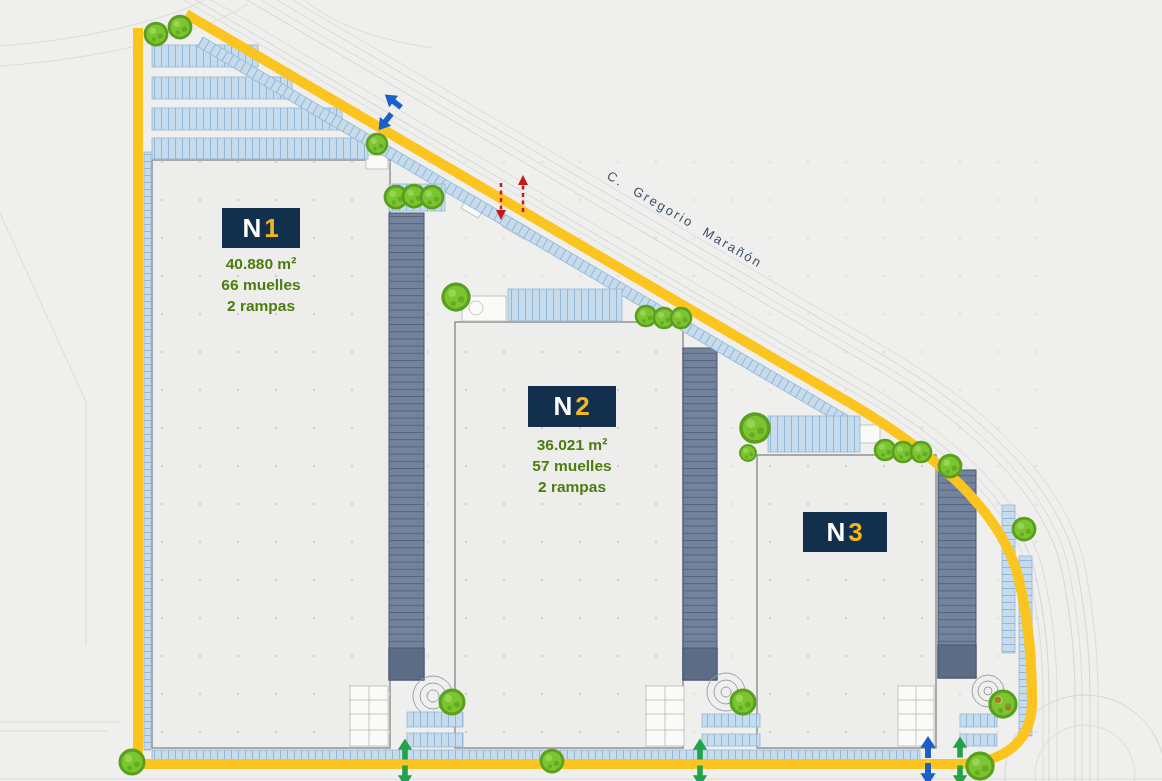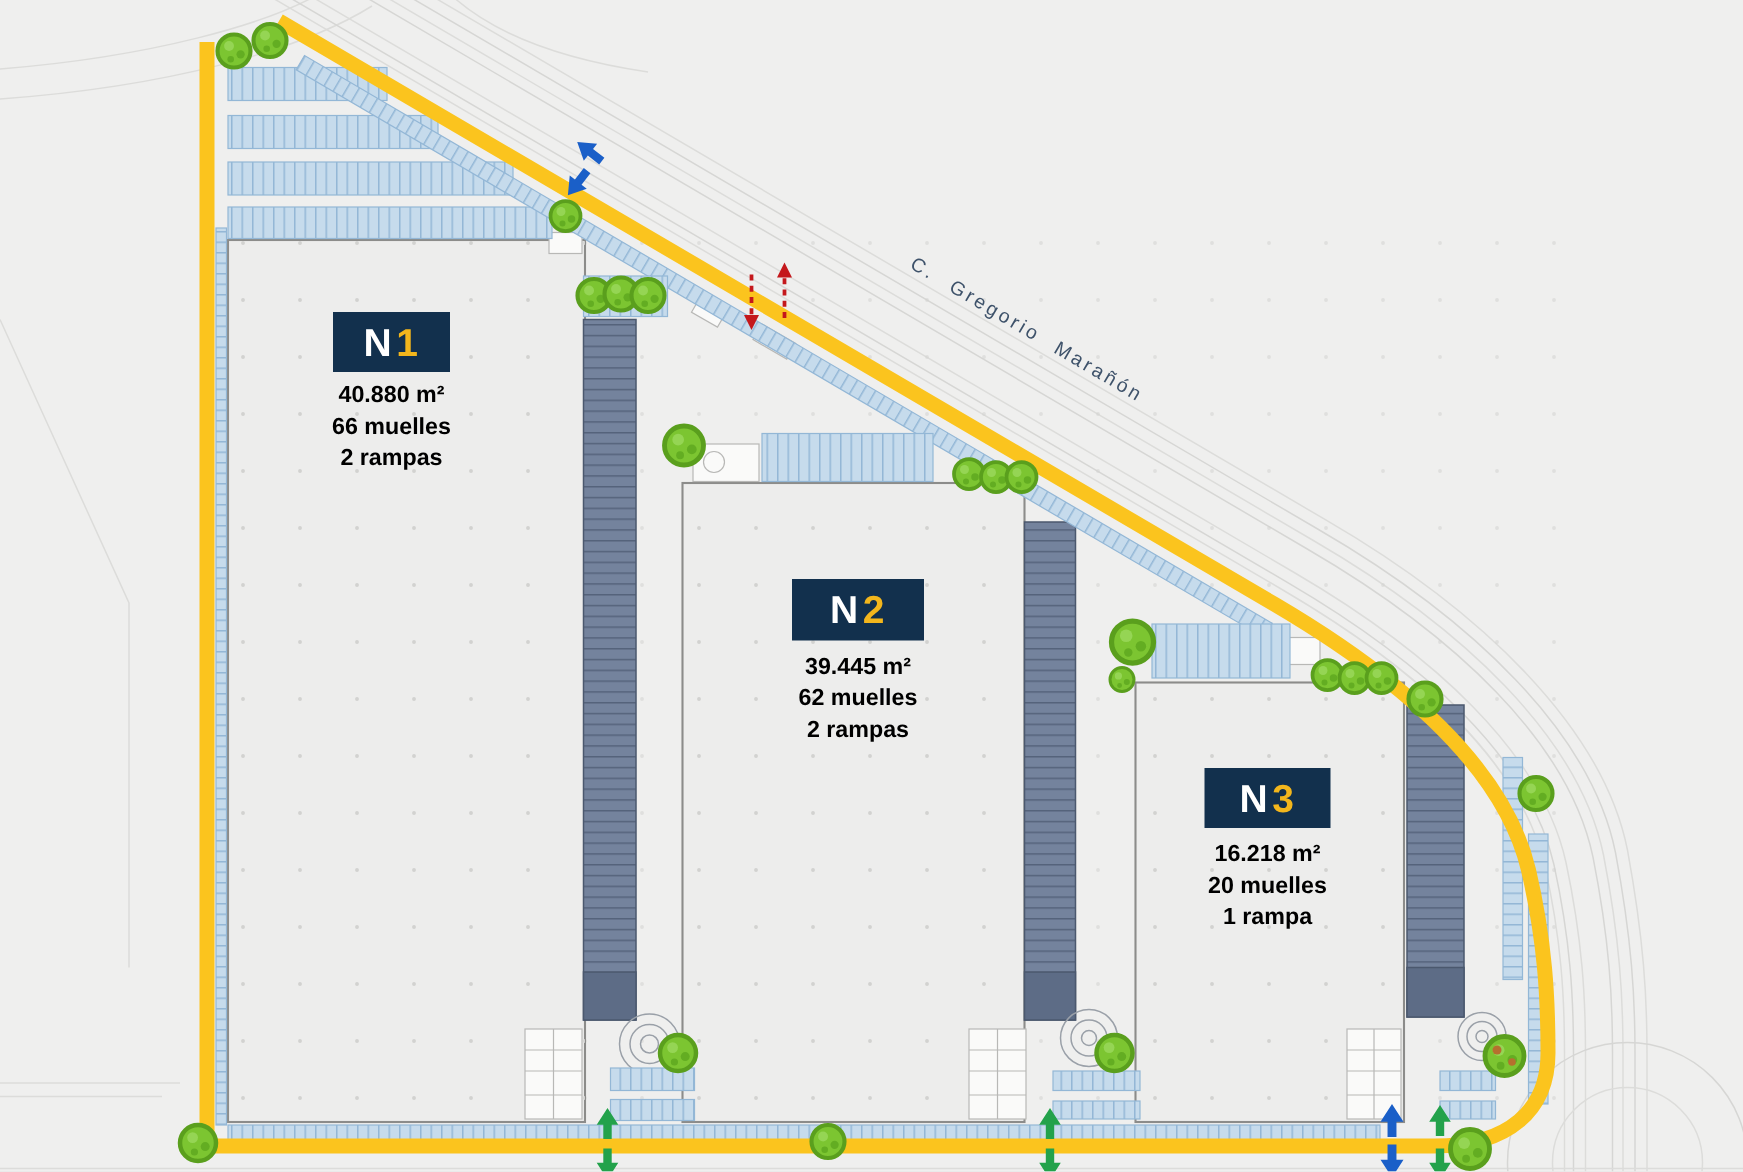--- a/index.html
+++ b/index.html
@@ -1,21 +1,21 @@
 <!DOCTYPE html>
 <html><head>
 <meta charset="utf-8">
 <style>
   html,body{margin:0;padding:0;background:#e8e8e7;font-family:"Liberation Sans",sans-serif;}
   #plan{position:relative;width:1162px;height:781px;background:#efefee;overflow:hidden;}
   #plan svg{position:absolute;left:0;top:0;}
   .label-box{position:absolute;background:#12304d;color:#fff;display:flex;align-items:center;justify-content:center;
              font-weight:bold;font-size:26px;letter-spacing:1px;}
   .label-box .num{color:#f3b61c;margin-left:2px;}
-  .stats{position:absolute;text-align:center;color:#000000;font-weight:bold;font-size:15.5px;line-height:21px;}
+  .stats{position:absolute;text-align:center;color:#4d7c0f;font-weight:bold;font-size:15.5px;line-height:21px;}
   .street{position:absolute;color:#3e526a;font-size:13px;font-weight:500;letter-spacing:2.2px;word-spacing:7px;
           transform-origin:0 0;white-space:nowrap;}
 </style>
 </head>
 <body>
 
 <div id="plan">
 <svg width="1162" height="781" viewBox="0 0 1162 781">
   <defs>
     <pattern id="vt" width="7" height="12" patternUnits="userSpaceOnUse">
@@ -234,27 +234,22 @@
   <div>40.880 m²</div>
   <div>66 muelles</div>
   <div>2 rampas</div>
 </div>
 
 <div class="label-box" style="left:528px;top:386px;width:88px;height:41px;">
   <span>N</span>
       <span class="num">2</span>
 </div>
 <div class="stats" style="left:492px;top:434px;width:160px;">
-  <div>39.445 m²</div>
-  <div>62 muelles</div>
+  <div>36.021 m²</div>
+  <div>57 muelles</div>
   <div>2 rampas</div>
 </div>
 
 <div class="label-box" style="left:803px;top:512px;width:84px;height:40px;">
   <span>N</span>
       <span class="num">3</span>
 </div>
-<div class="stats" style="left:765px;top:559px;width:160px;">
-  <div>16.218 m²</div>
-  <div>20 muelles</div>
-  <div>1 rampa</div>
-</div>
 </div>
 
 </body></html>

